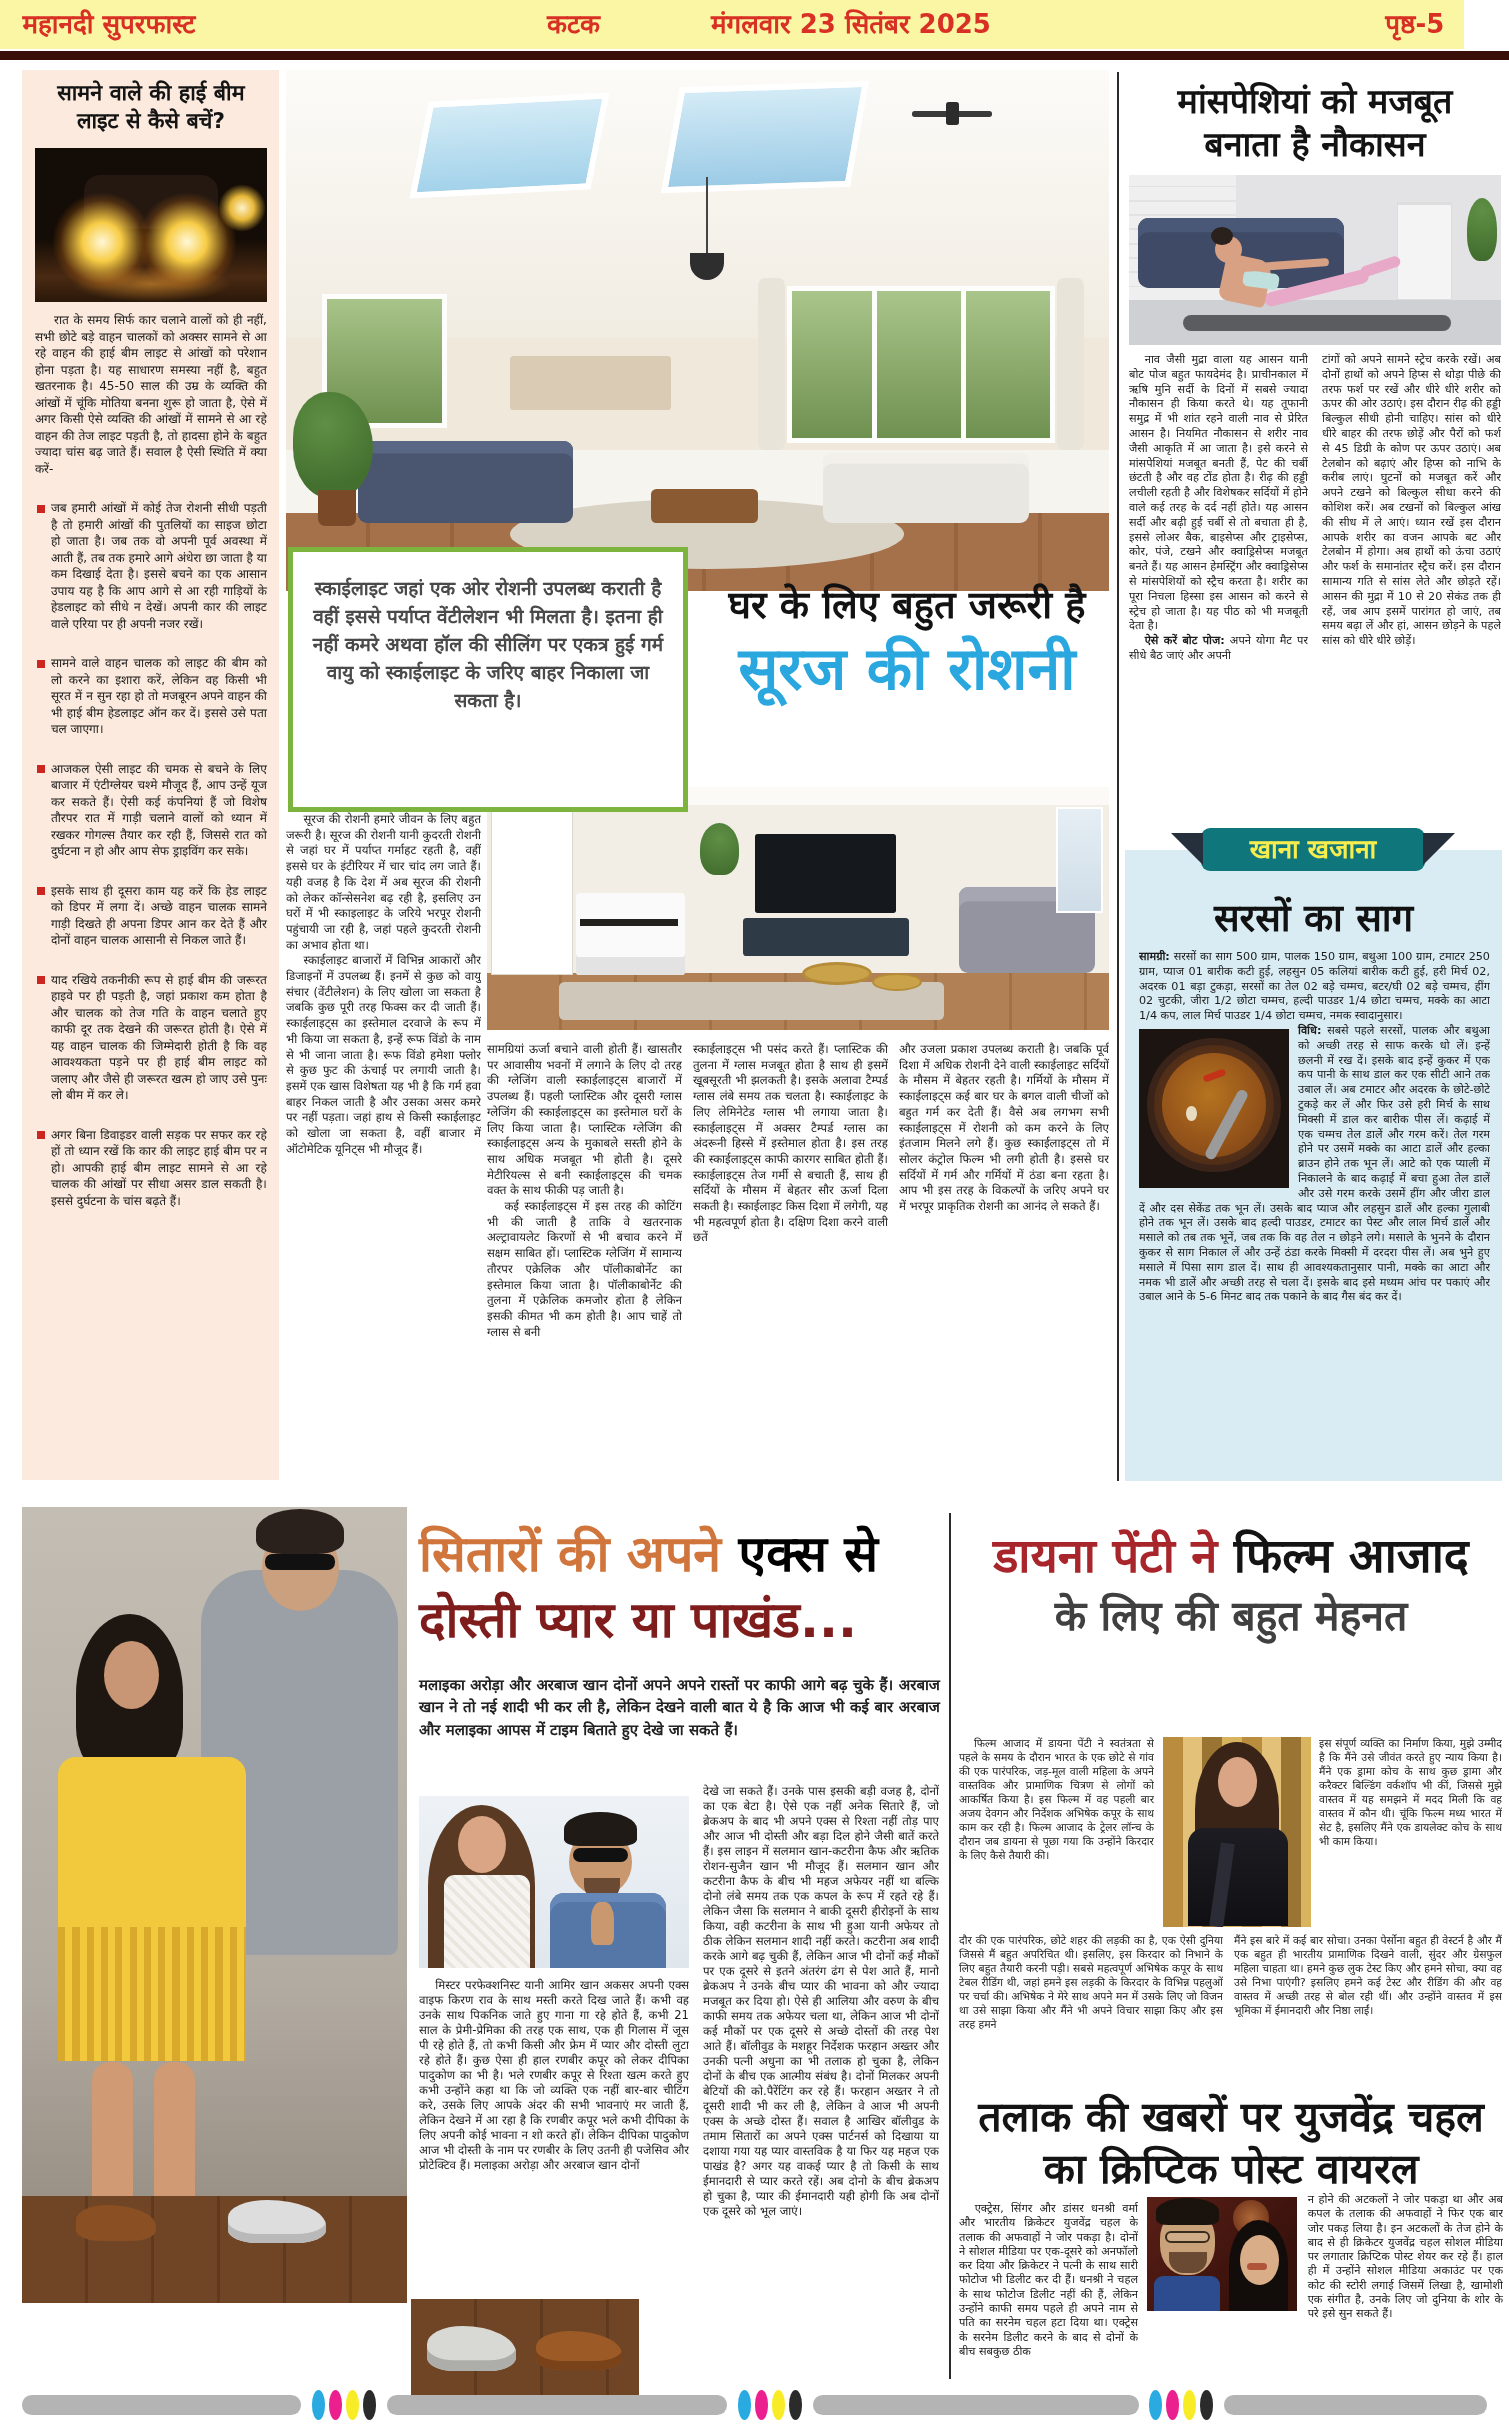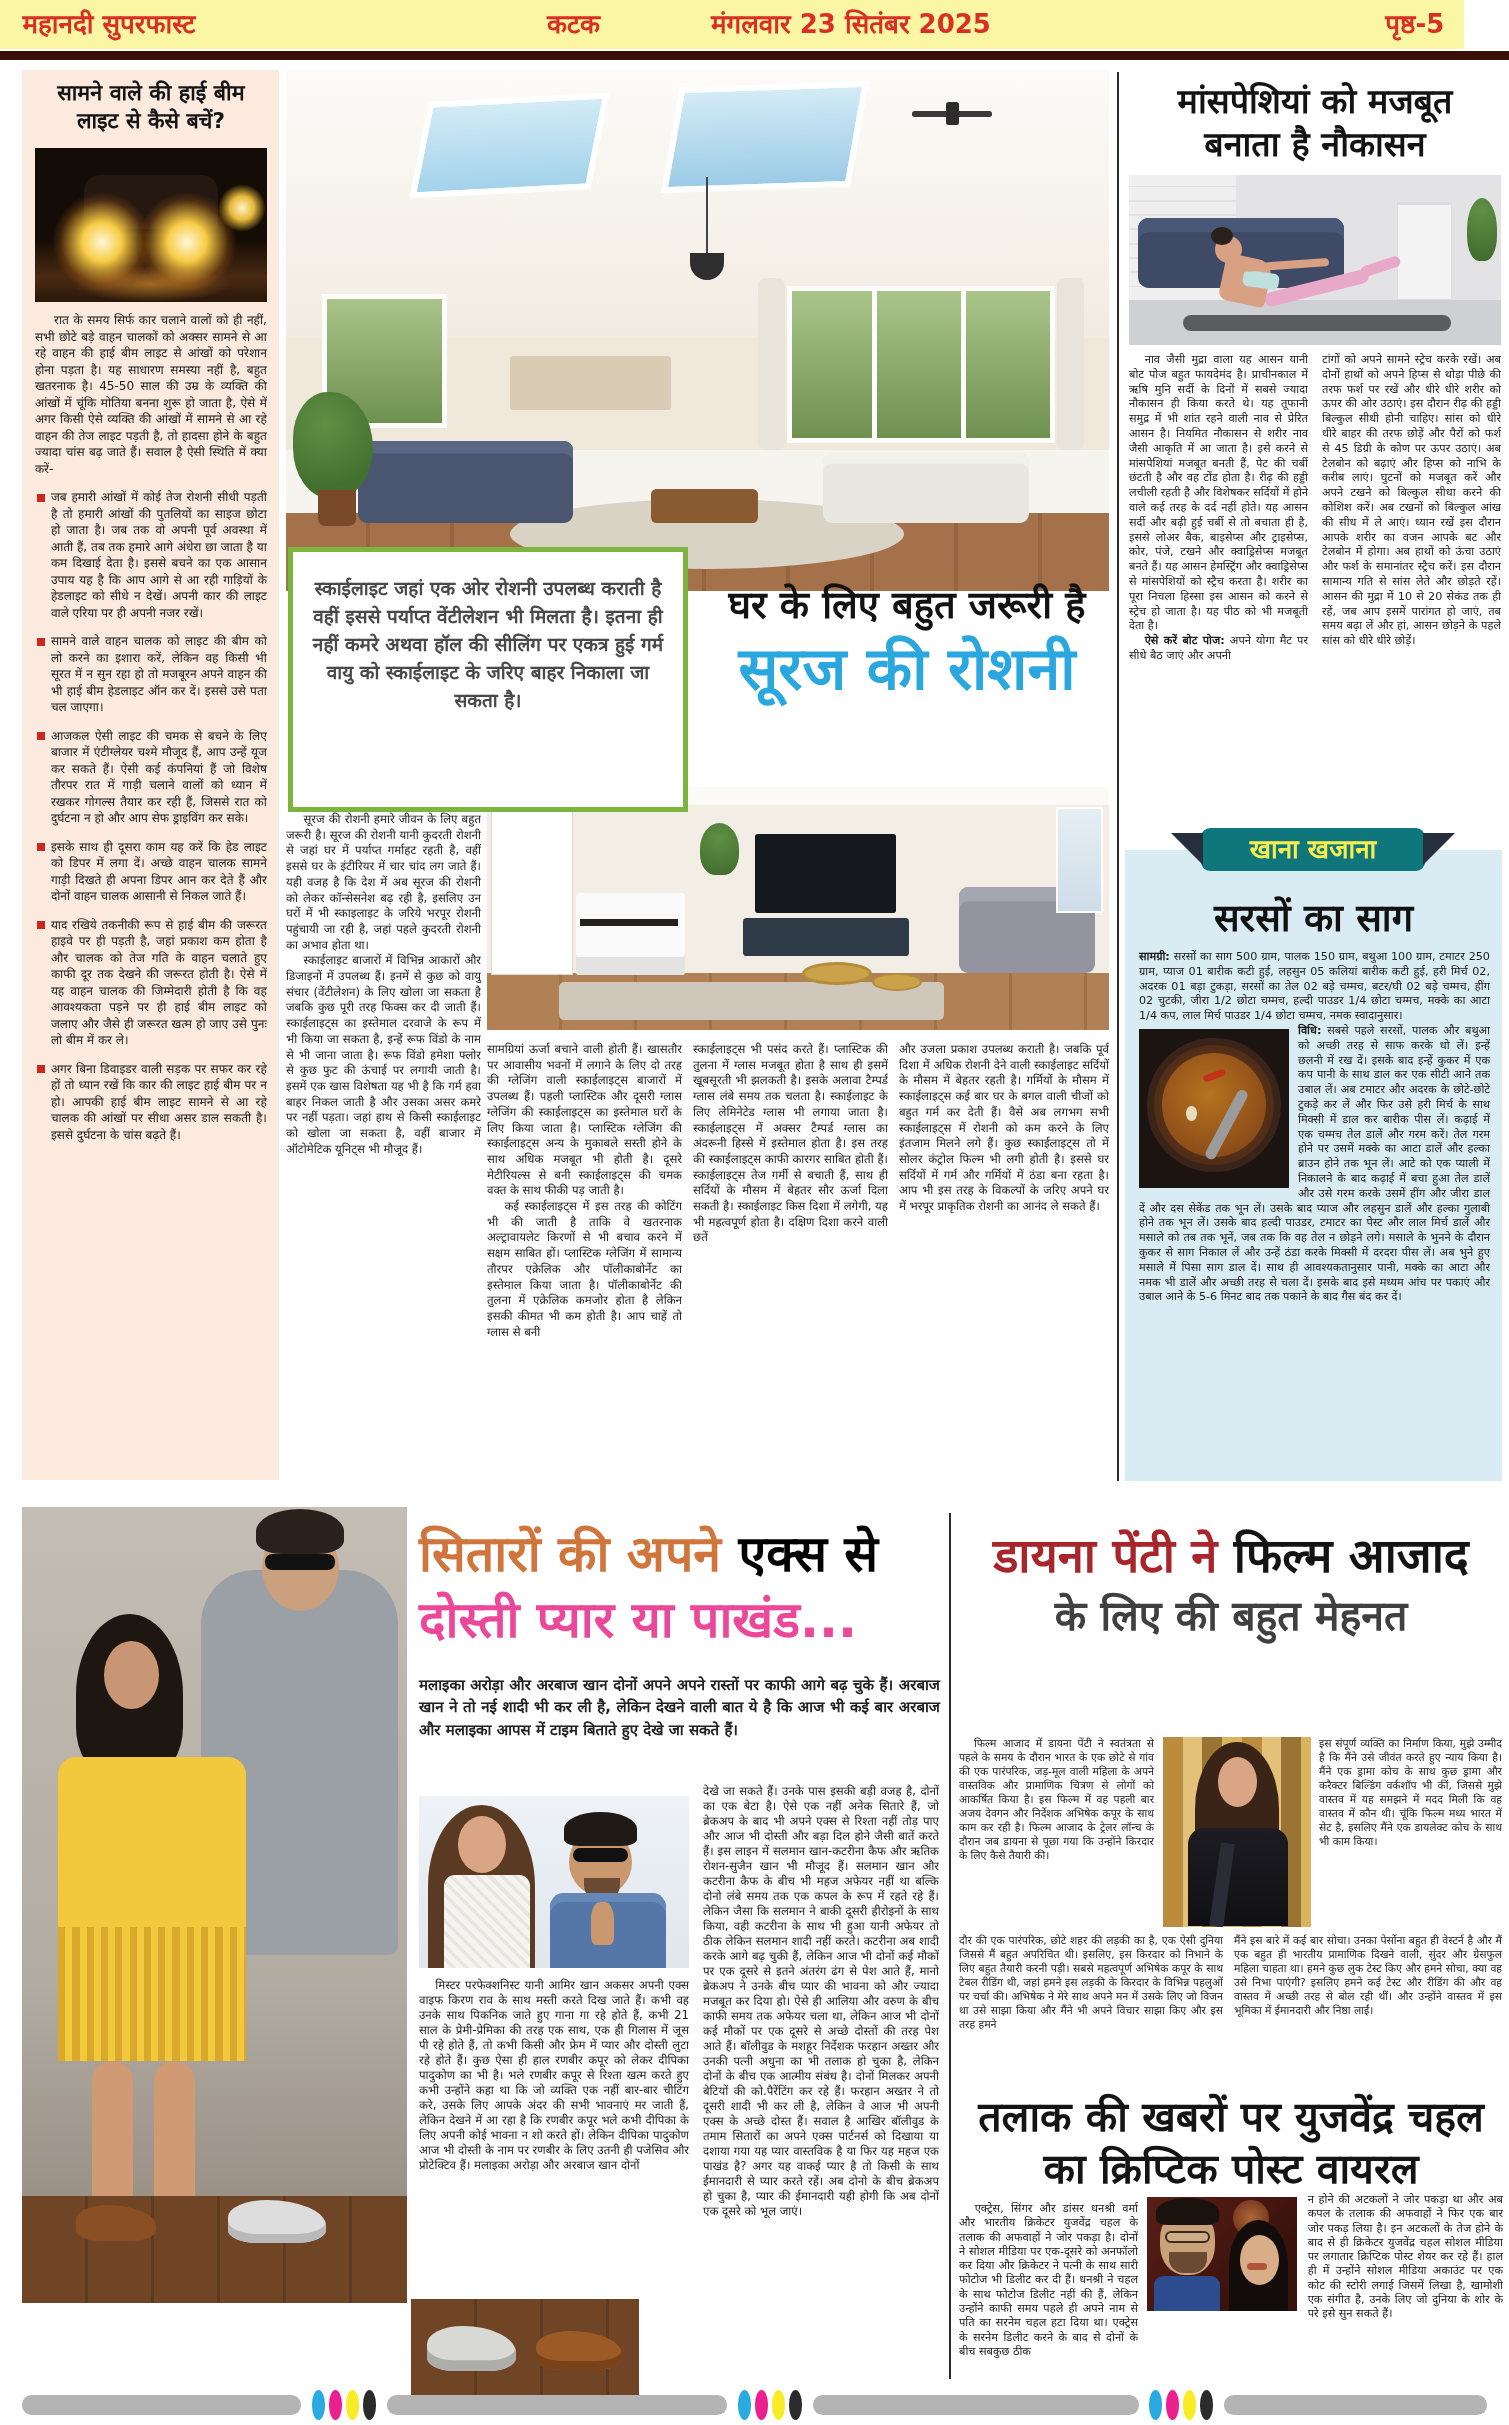--- a/index.html
+++ b/index.html
@@ -10,21 +10,21 @@
   .jtext{text-align:justify;color:#1b1b1b;}
   .clip{overflow:hidden;}
   .ctr{text-align:center;}
   .b{font-weight:bold;}
   
   #masthead{left:0;top:0;width:1464px;height:49px;background:#FBF6A4;}
   #masthead span{color:#D93025;font-weight:bold;font-size:26px;line-height:49px;white-space:nowrap;}
   #mast-rule{left:0;top:51px;width:1510px;height:9px;background:#3a0f0a;}
   
   #left-art{left:22.4px;top:70px;width:257px;height:1410px;background:#FBEADD;}
-  .bullet{position:relative;padding-left:16px;margin-top:12px;}
+  .bullet{position:relative;padding-left:16px;margin-top:23px;}
   .bullet::before{content:"";position:absolute;left:1.8px;top:4.5px;width:8px;height:8px;background:#CC2620;}
   
   #callout{left:288px;top:547px;width:400px;height:265px;background:#ffffff;border:5.4px solid #7CB43E;box-sizing:border-box;z-index:3;}
   
   #recipe-box{left:1125px;top:850px;width:377px;height:631px;background:#D9ECF4;}
   #khana-badge{left:1201px;top:828px;width:224px;height:43px;background:#0F767C;border-radius:9px;z-index:4;text-align:center;}
   #khana-badge::before,#khana-badge::after{content:"";position:absolute;top:5.4px;width:0;height:0;border-style:solid;}
   #khana-badge::before{left:-30px;border-width:0 32px 32px 0;border-color:transparent #26303c transparent transparent;}
   #khana-badge::after{right:-30px;border-width:32px 32px 0 0;border-color:#26303c transparent transparent transparent;}
   .vrule{background:#2a2a2a;width:1.8px;position:absolute;}
@@ -190,21 +190,21 @@
   <div class="shape" style="left:54px;top:698px;width:80px;height:36px;background:#8a4f22;border-radius:40% 60% 30% 30%;"></div>
   <div class="shape" style="left:206px;top:693px;width:98px;height:43px;background:#dddddd;border-radius:40% 60% 30% 30%;box-shadow:inset 0 -9px 0 #b9b9b9;"></div>
 </div>
 <div class="photo" style="left:411px;top:2299px;width:228px;height:97px;background:repeating-linear-gradient(90deg,#6f4526 0 63px,#5f3a1e 63px 66px);">
   <div class="shape" style="left:16px;top:27px;width:89px;height:45px;background:#d8d8d4;border-radius:40% 60% 30% 30%;box-shadow:inset 0 -10.7px 0 #adada9;"></div>
   <div class="shape" style="left:125px;top:32px;width:86px;height:39px;background:#9c5a26;border-radius:40% 60% 30% 30%;box-shadow:inset 0 -9px 0 #7a4218;"></div>
 </div>
 
 <div class="abs" style="left:419px;top:1522px;width:523px;">
   <div class="b" style="font-size:50px;line-height:64px;white-space:nowrap;"><span style="color:#D0763C;">सितारों की अपने</span><span style="color:#000000;"> एक्स से</span></div>
-  <div class="b" style="font-size:50px;line-height:68px;color:#ec4899;">दोस्ती प्यार या पाखंड...</div>
+  <div class="b" style="font-size:50px;line-height:68px;color:#7f1d1d;">दोस्ती प्यार या पाखंड...</div>
 </div>
 <div class="abs jtext b" style="left:419px;top:1674px;width:521px;font-size:15px;line-height:22.4px;color:#222;">मलाइका अरोड़ा और अरबाज खान दोनों अपने अपने रास्तों पर काफी आगे बढ़ चुके हैं। अरबाज खान ने तो नई शादी भी कर ली है, लेकिन देखने वाली बात ये है कि आज भी कई बार अरबाज और मलाइका आपस में टाइम बिताते हुए देखे जा सकते हैं।</div>
 
 <div class="photo" style="left:419px;top:1796px;width:270px;height:172px;background:linear-gradient(180deg,#eef2f6 0%,#dfe7ed 100%);">
   <div class="shape" style="left:9px;top:9px;width:107px;height:163px;background:#5a3a22;border-radius:50% 50% 0 0;"></div>
   <div class="shape" style="left:39px;top:19.7px;width:48px;height:57px;background:#d9a584;border-radius:50%;"></div>
   <div class="shape" style="left:25px;top:79px;width:86px;height:93px;background:repeating-linear-gradient(45deg,#f6f4f0 0 5.4px,#e9e6e0 5.4px 9px);border-radius:10.7px 10.7px 0 0;"></div>
   <div class="shape" style="left:150px;top:32px;width:63px;height:68px;background:#c9986f;border-radius:50%;"></div>
   <div class="shape" style="left:145px;top:16px;width:73px;height:34px;background:#1f1a16;border-radius:50% 50% 20% 20%;"></div>
   <div class="shape" style="left:154px;top:52px;width:55px;height:14.3px;background:#111;border-radius:7.2px;"></div>

